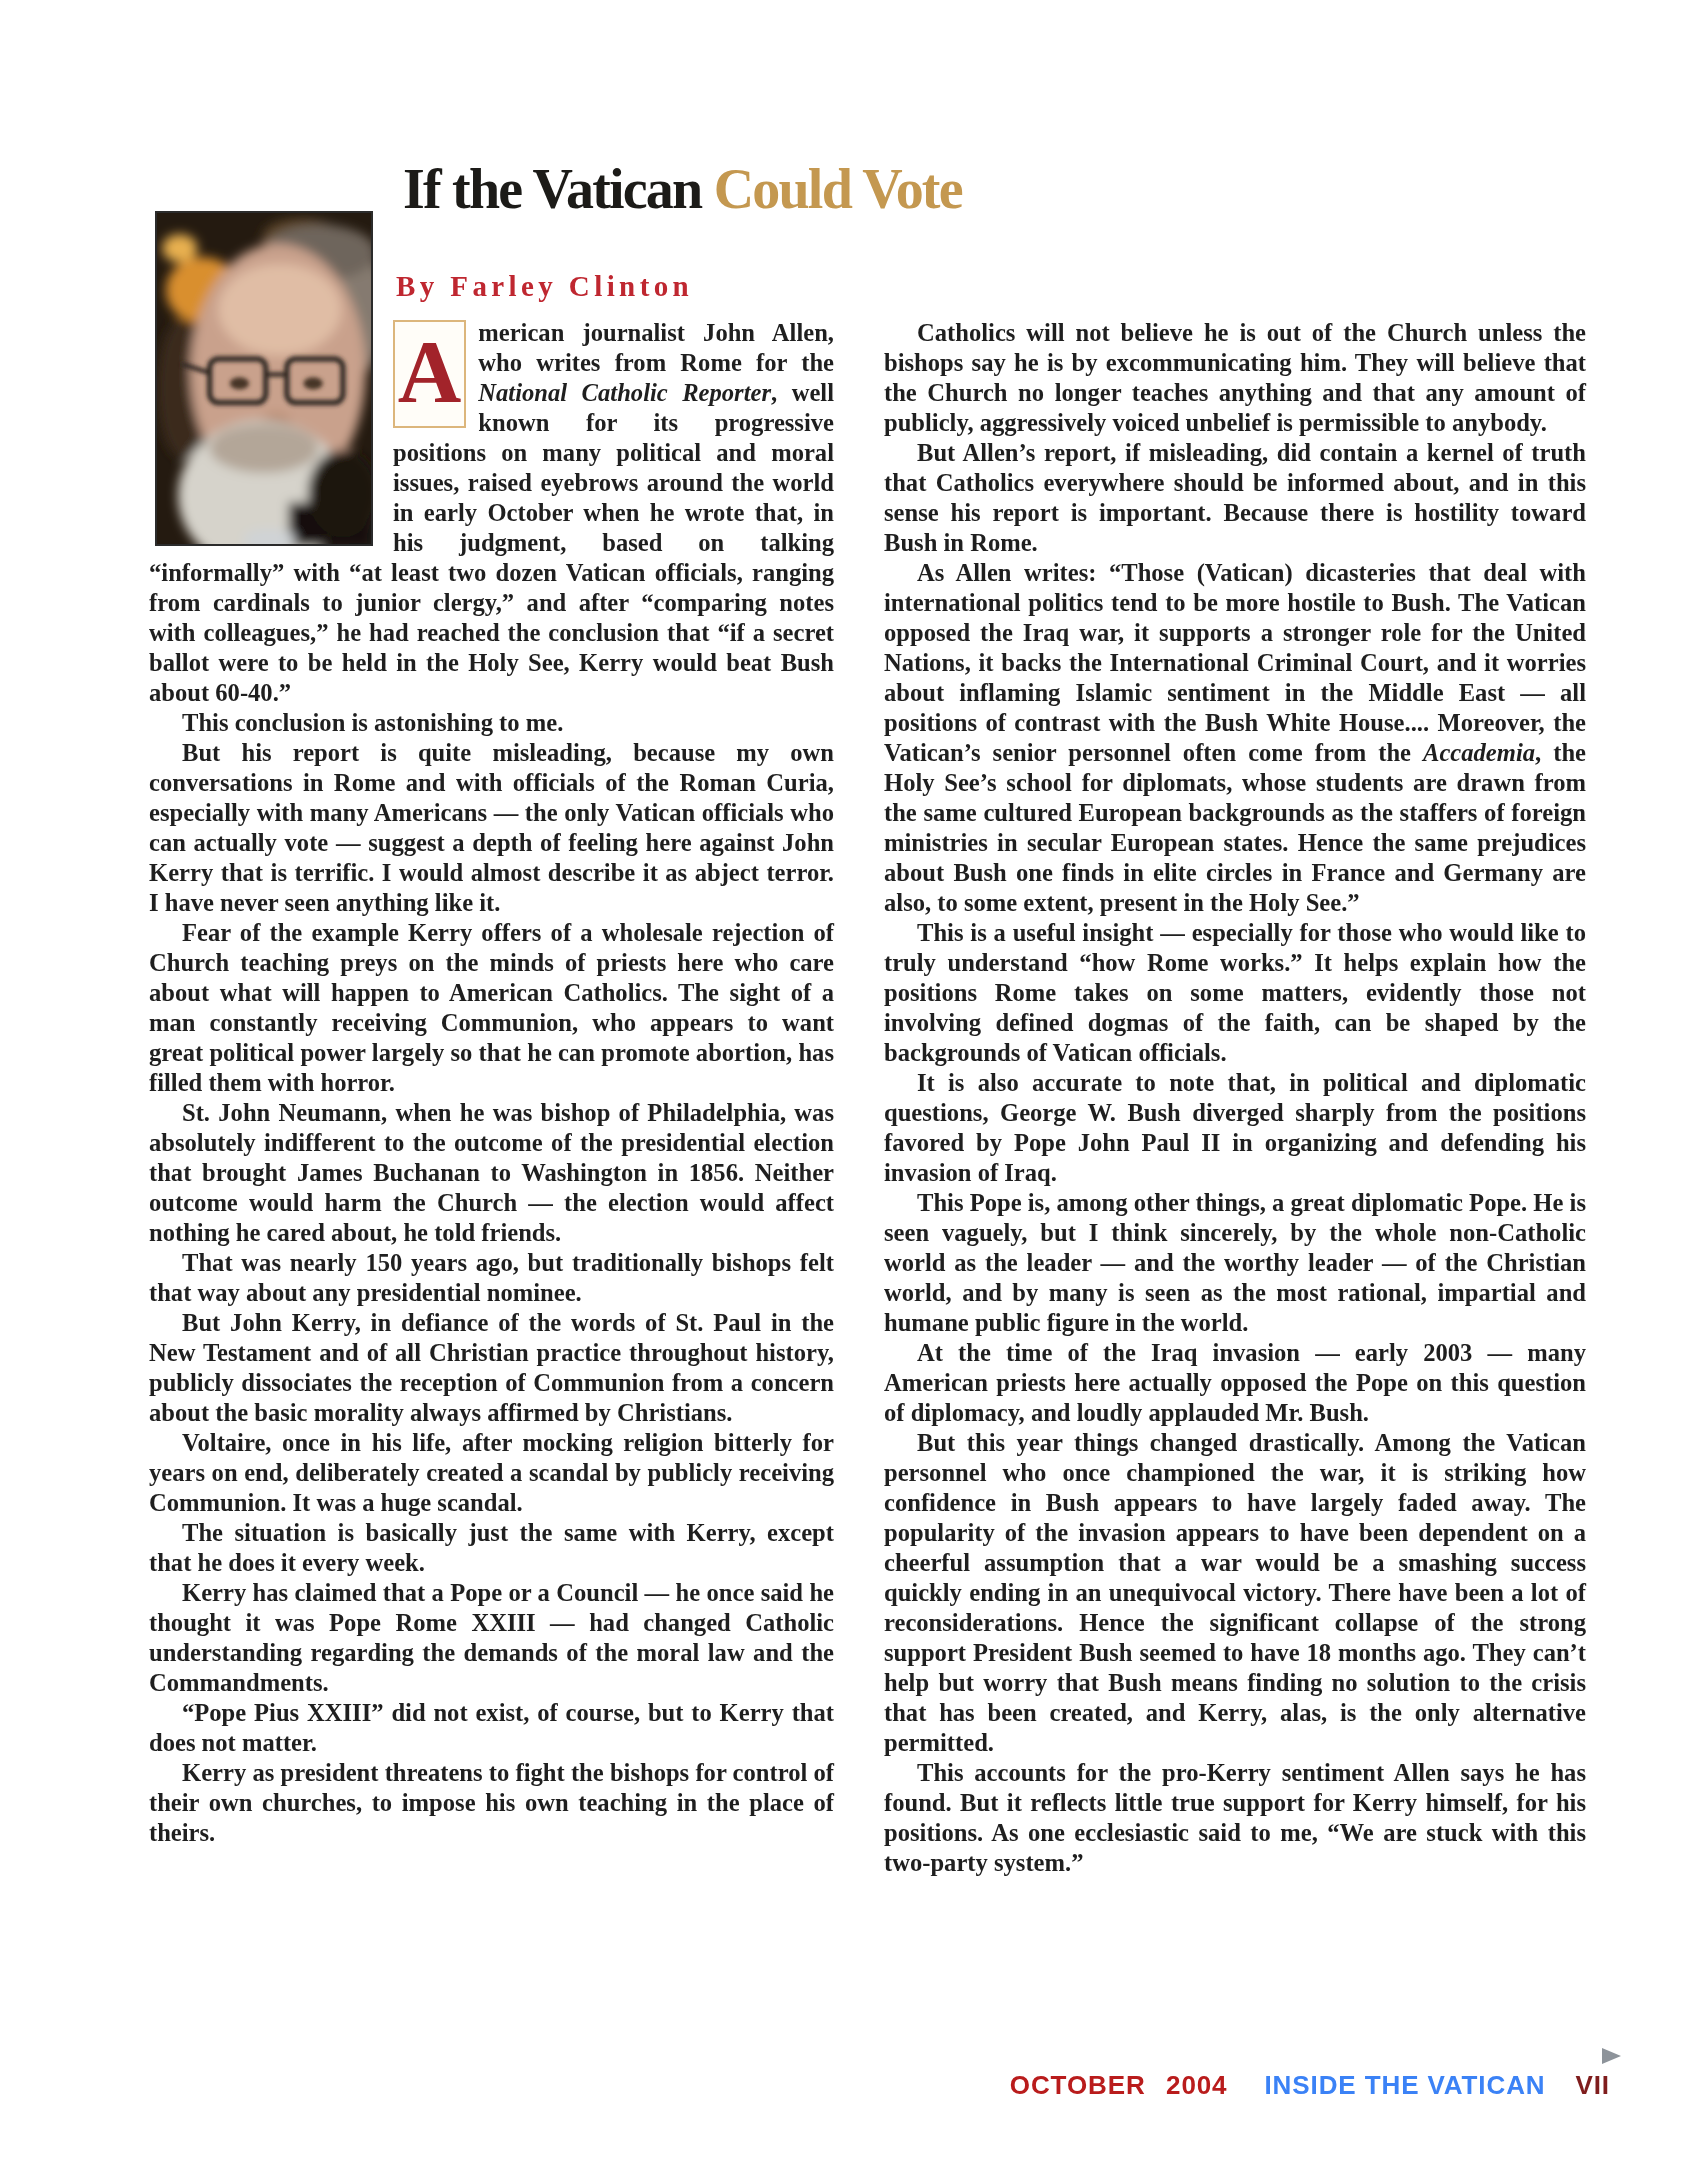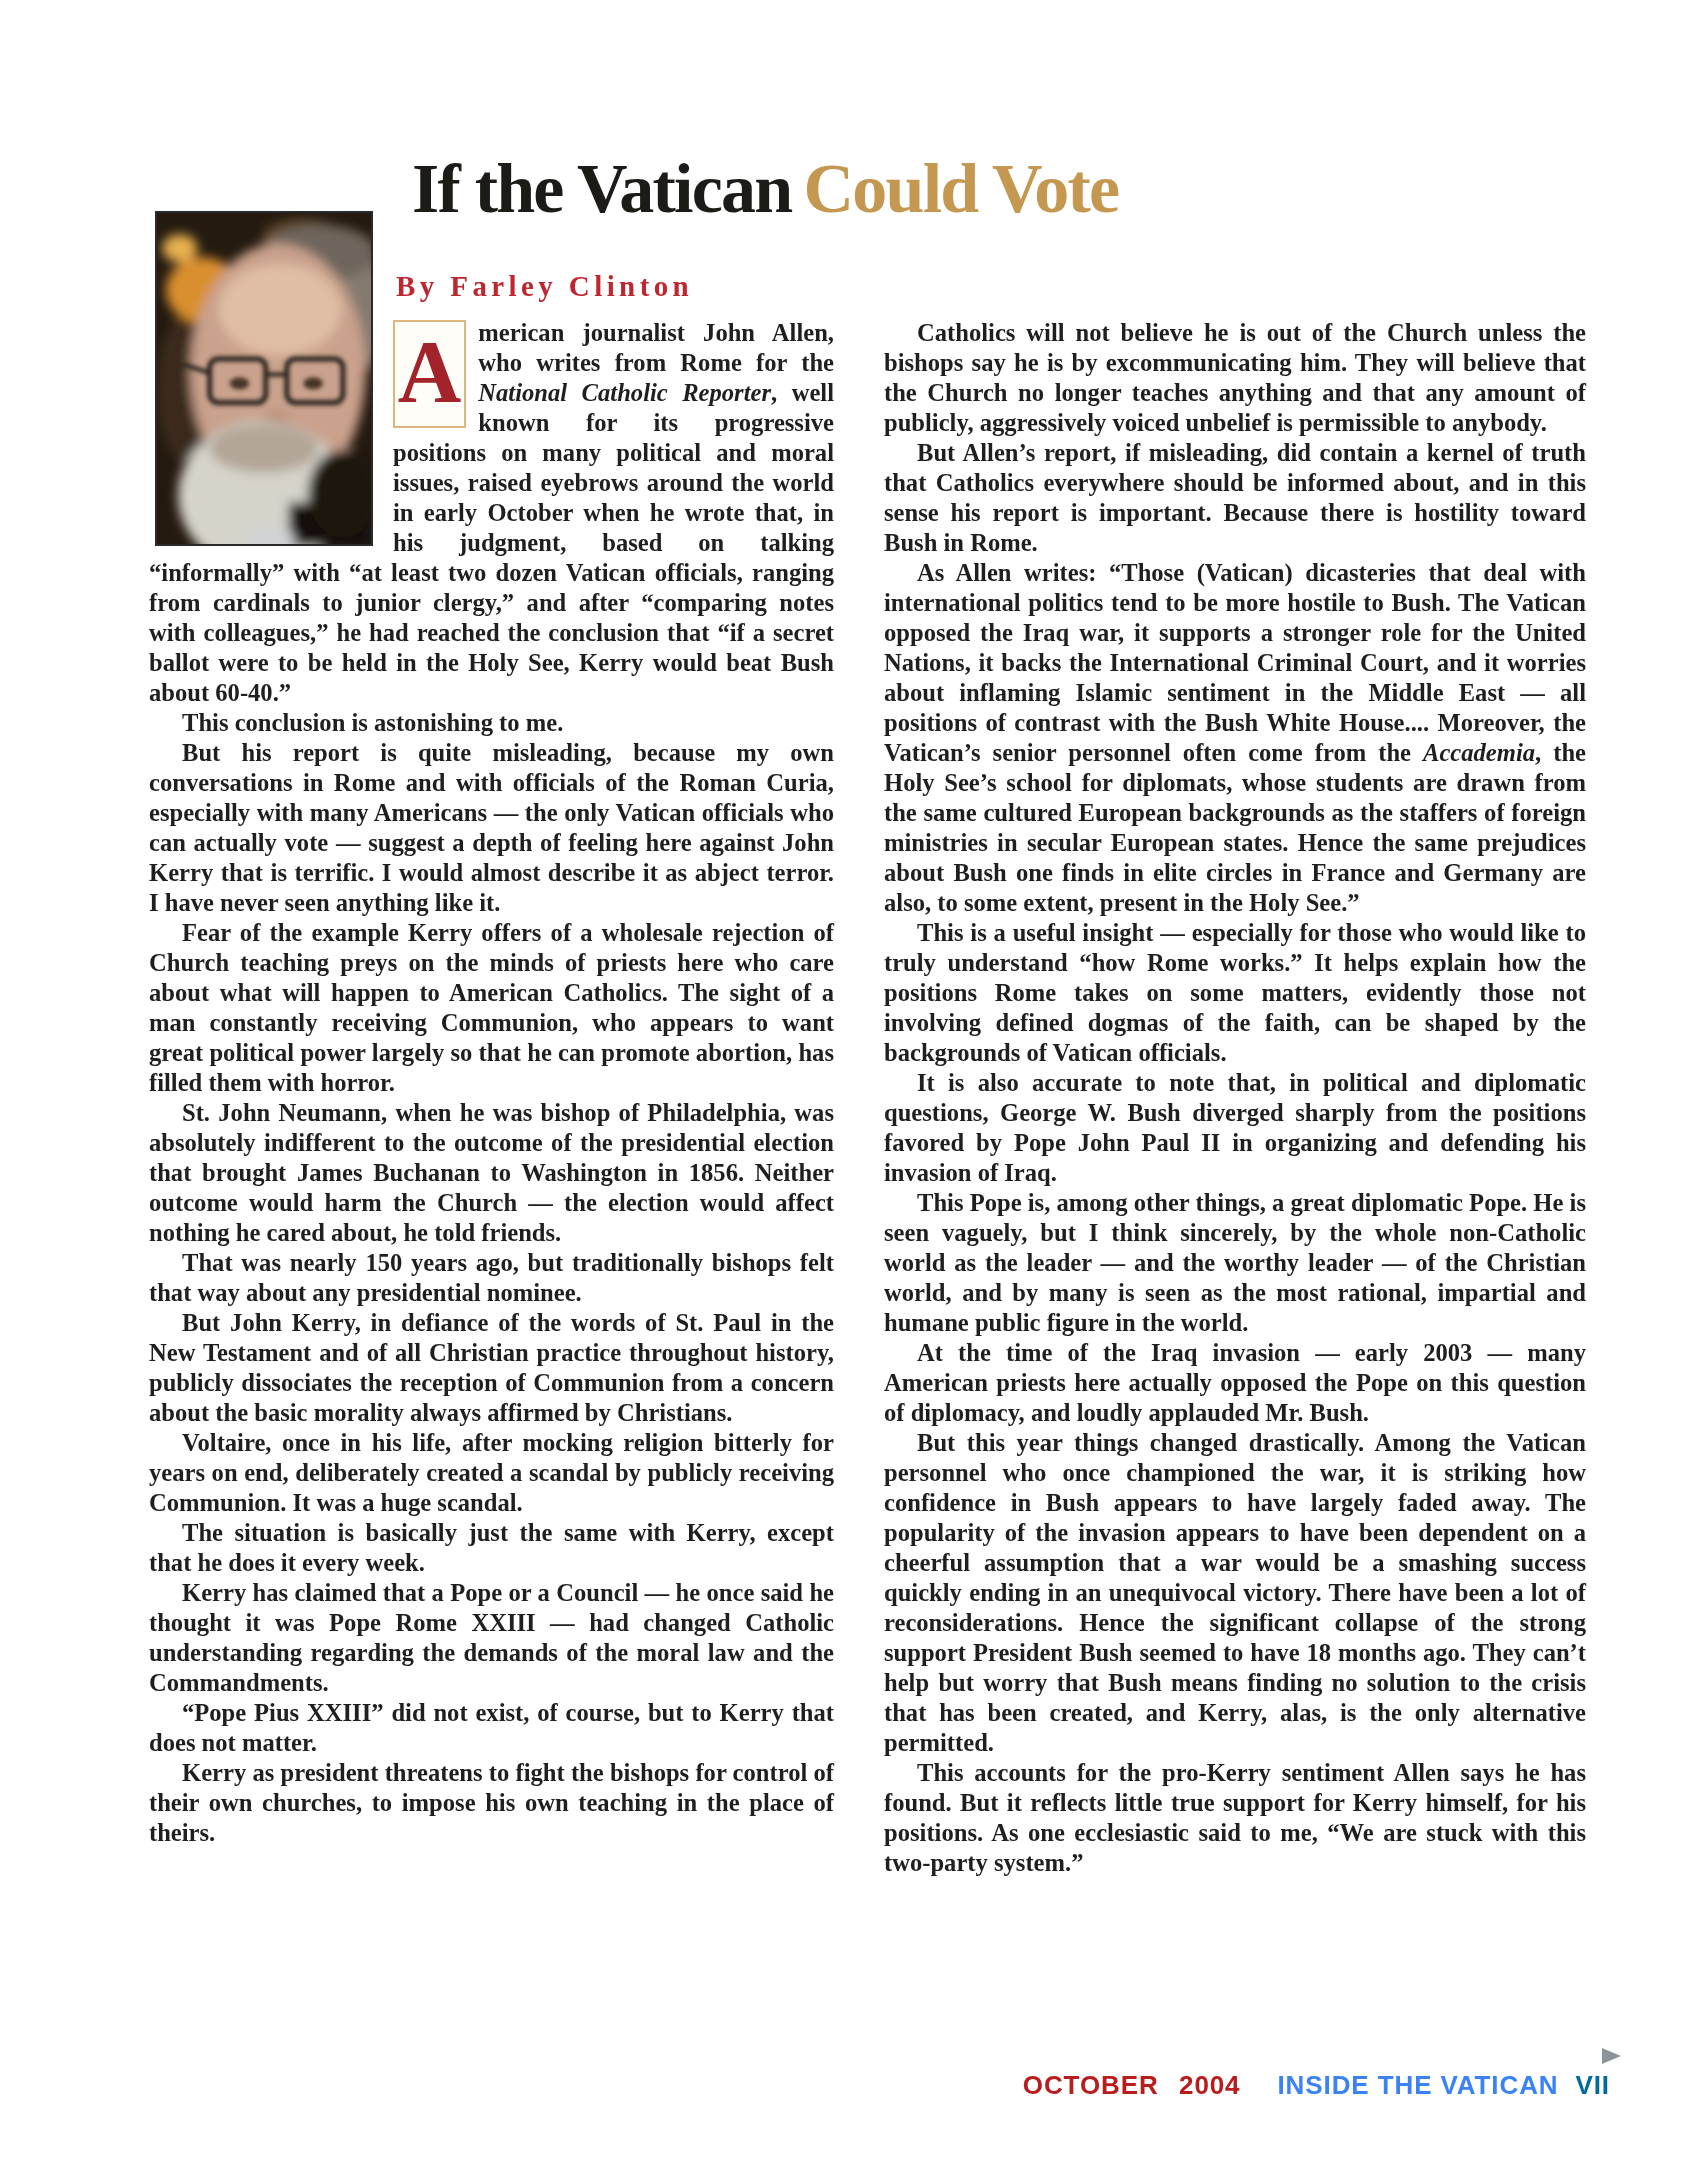--- a/index.html
+++ b/index.html
@@ -10,22 +10,22 @@
     color:#1f1f1f;
   }
   
   .photo{
     position:absolute;left:155px;top:211px;width:214px;height:331px;
     border:2.6px solid #2b2b2b;box-sizing:content-box;overflow:hidden;background:#231a12;
   }
   .photo svg{display:block;}
   
   .title{
-    position:absolute;left:412px;top:147px;margin:0;
-    font-size:70px;line-height:84px;font-weight:700;letter-spacing:-1.8px;
+    position:absolute;left:403px;top:147px;margin:0;
+    font-size:56px;line-height:84px;font-weight:700;letter-spacing:-1.8px;
     white-space:nowrap;
   }
   .t-black{color:#1c1b18;}
   .t-gold{color:#c49850;margin-left:12.3px;}
   .byline{
     position:absolute;left:396px;top:270px;
     font-size:29px;font-weight:700;letter-spacing:4.4px;color:#bf2730;
     white-space:nowrap;
   }
   
@@ -50,21 +50,21 @@
     transform:translateY(-1.8px);
   }
   
   .footer{
     position:absolute;top:2070px;right:75px;white-space:nowrap;
     font-family:"Liberation Sans","DejaVu Sans",sans-serif;
     font-size:26px;font-weight:700;letter-spacing:0.9px;
   }
   .f-issue{color:#b91c1c;word-spacing:12.3px;margin-right:37px;margin-left:32px;}
   .f-mag{color:#3b82f6;}
-  .f-page{color:#0369a1;margin-left:17px;}
+  .f-page{color:#7f1d1d;margin-left:30px;}
   .f-arrow{
     position:absolute;left:1602px;top:2048px;width:0;height:0;
     border-top:8.8px solid transparent;border-bottom:8.8px solid transparent;
     border-left:19.3px solid #8d939a;
   }
 </style>
 </head>
 <body>
 
 <div class="page">

